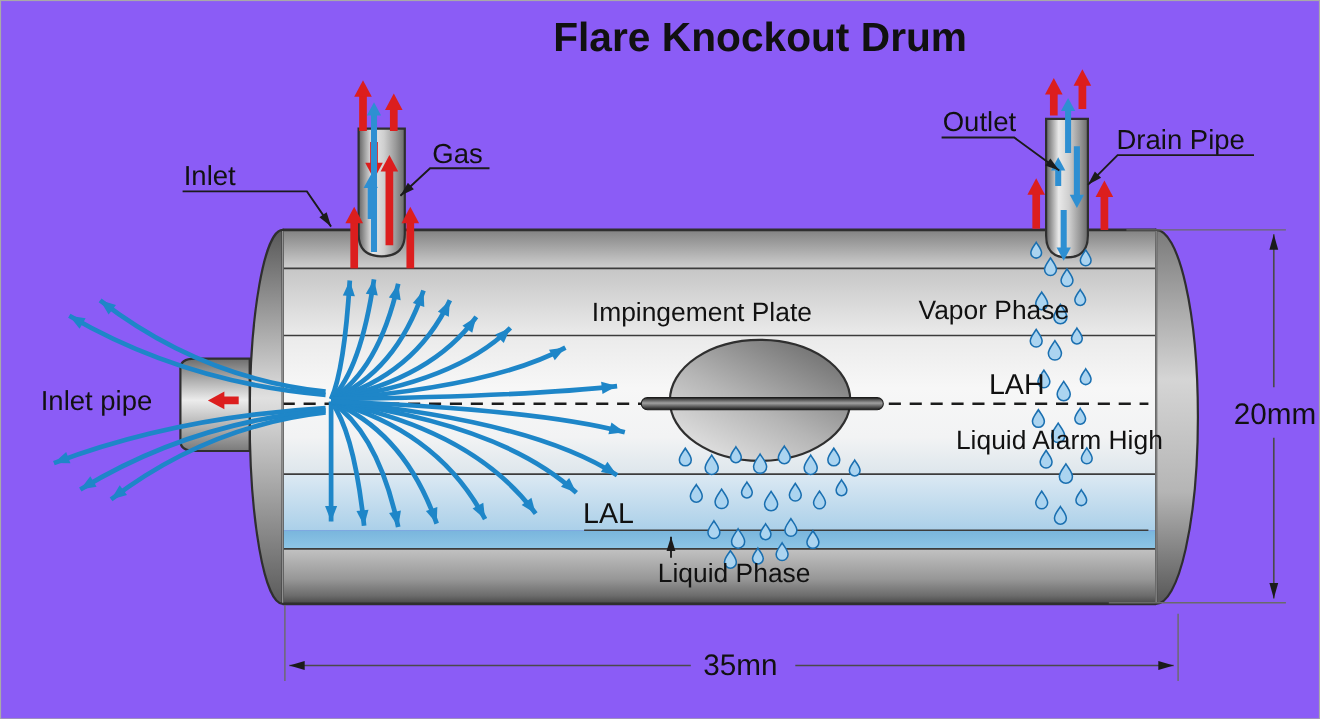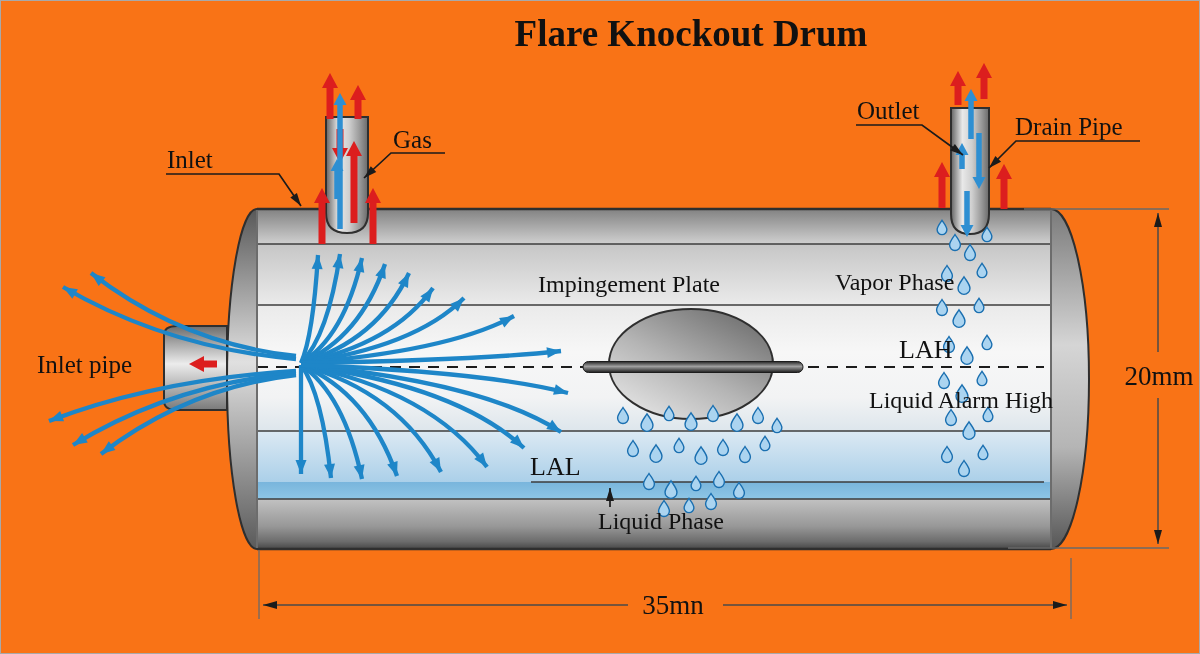--- a/index.html
+++ b/index.html
@@ -1,19 +1,19 @@
 <!DOCTYPE html>
 <html><head>
 <meta charset="utf-8">
 <style>
   html,body{margin:0;padding:0;background:#e8e8e8;}
   #stage{
     position:relative;width:1198px;height:652px;
-    background:#f97316;border:1px solid #a9a9a9;
-    font-family:Liberation Serif, serif;
+    background:#8b5cf6;border:1px solid #a9a9a9;
+    font-family:Liberation Sans, sans-serif;
     overflow:hidden;
   }
   svg text{fill:#111;}
   .lbl{font-size:25px;}
   .lbl-sm{font-size:24px;}
   .lbl-code{font-size:26px;}
   .dim{font-size:27px;}
   .title{font-size:37px;font-weight:bold;}
 </style>
 </head>

